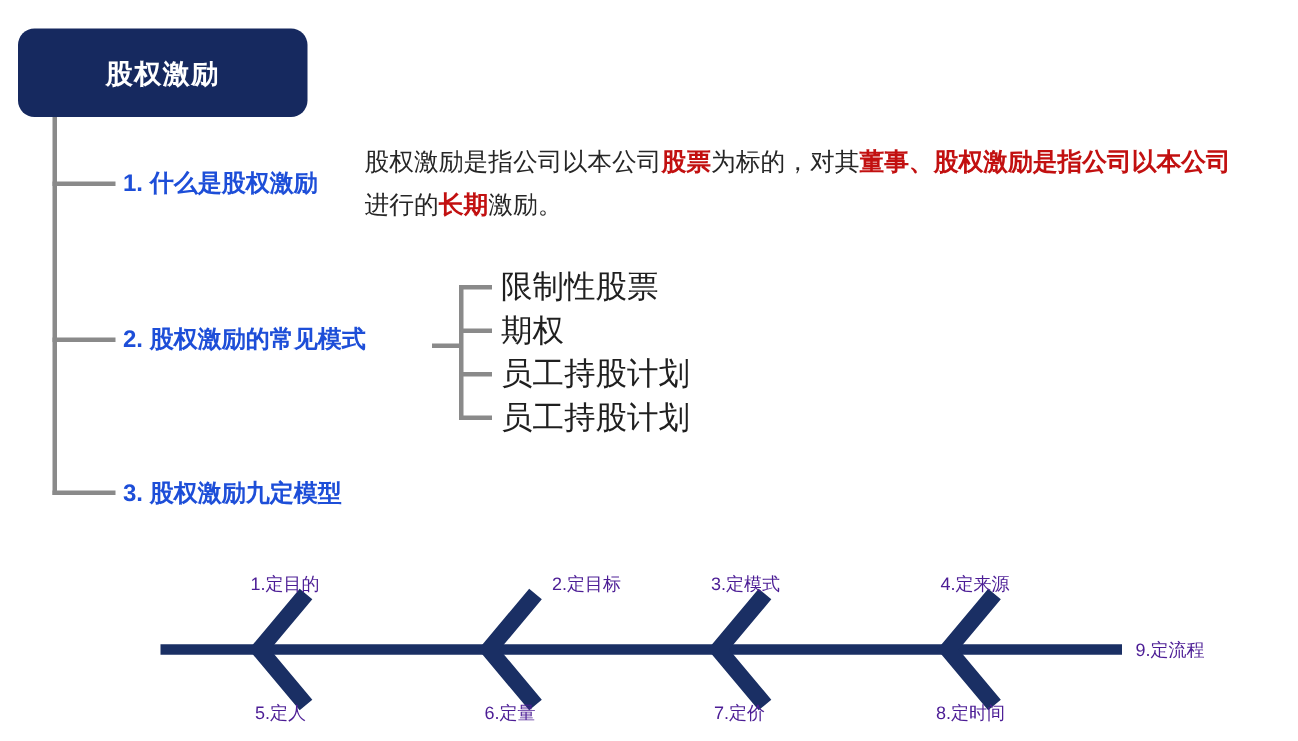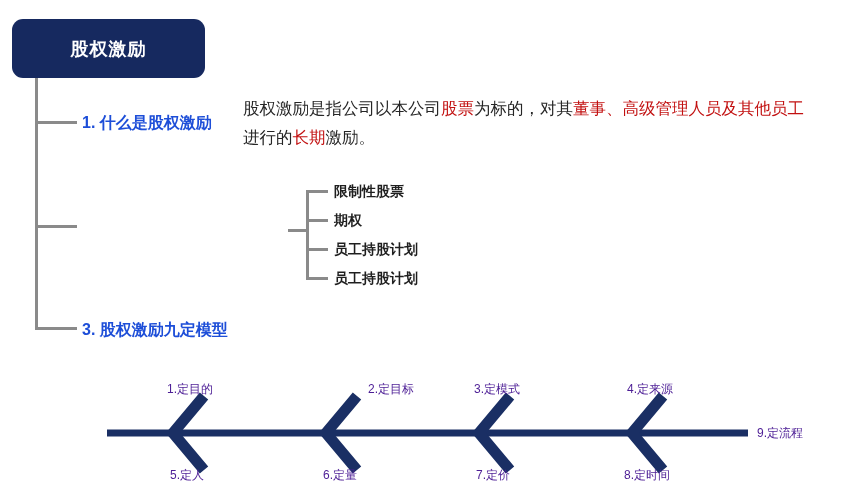--- a/index.html
+++ b/index.html
@@ -17,29 +17,29 @@
   
   .gline{position:absolute;background:#8a8a8a;}
 
   
   .tree-item{
     position:absolute;left:82px;color:#1d4ed8;
     font-size:16px;font-weight:bold;white-space:nowrap;line-height:20px;
   }
   .sub-item{
     position:absolute;left:334px;color:#1f1f1f;
-    font-size:14px;font-weight:bold;white-space:nowrap;line-height:19px;
+    font-size:21px;font-weight:normal;white-space:nowrap;line-height:19px;
   }
 
   
   .definition{
     position:absolute;left:243px;top:94px;width:615px;
     color:#262626;font-size:16.5px;line-height:29px;font-weight:normal;
   }
-  .definition .hl{color:#c21010;font-weight:normal;}
+  .definition .hl{color:#c21010;font-weight:bold;}
 
   
   .fishbone{position:absolute;left:0;top:360px;width:865px;height:134px;}
   .fb-label{
     position:absolute;color:#4c1d95;font-size:12px;line-height:22px;
     white-space:nowrap;font-weight:normal;
   }
 </style>
 </head>
 <body>
@@ -49,36 +49,37 @@
   <div class="title-box">
     <span>股权激励</span>
   </div>
 
   <div class="gline" style="left:35px;top:78px;width:3px;height:252px;"></div>
   <div class="gline" style="left:35px;top:121px;width:42px;height:3px;"></div>
   <div class="gline" style="left:35px;top:225px;width:42px;height:3px;"></div>
   <div class="gline" style="left:35px;top:327px;width:42px;height:3px;"></div>
 
   <div class="tree-item" style="top:113px;">1. 什么是股权激励</div>
+  <div class="tree-item" style="top:217px;">2. 股权激励的常见模式</div>
   <div class="tree-item" style="top:320px;">3. 股权激励九定模型</div>
 
   <div class="gline" style="left:288px;top:229px;width:20px;height:3px;"></div>
   <div class="gline" style="left:306px;top:190px;width:3px;height:90px;"></div>
   <div class="gline" style="left:306px;top:190px;width:22px;height:3px;"></div>
   <div class="gline" style="left:306px;top:219px;width:22px;height:3px;"></div>
   <div class="gline" style="left:306px;top:248px;width:22px;height:3px;"></div>
   <div class="gline" style="left:306px;top:277px;width:22px;height:3px;"></div>
 
   <div class="sub-item" style="top:182px;">限制性股票</div>
   <div class="sub-item" style="top:211px;">期权</div>
   <div class="sub-item" style="top:240px;">员工持股计划</div>
   <div class="sub-item" style="top:269px;">员工持股计划</div>
 
   <div class="definition">
-    <span>股权激励是指公司以本公司</span><span class="hl">股票</span><span>为标的，对其</span><span class="hl">董事、高级管理人员及其他员工</span><br>
+    <span>股权激励是指公司以本公司</span><span class="hl">股票</span><span>为标的，对其</span><span class="hl">董事、股权激励是指公司以本公司</span><br>
     <span>进行的</span><span class="hl">长期</span><span>激励。</span>
   </div>
 
   <div class="fishbone">
     <svg width="865" height="134" viewBox="0 0 865 134">
       <line x1="107" y1="73" x2="748" y2="73" stroke="#1a2f64" stroke-width="7"></line>
       <polyline points="204,36 173,73 204,110" fill="none" stroke="#1a2f64" stroke-width="11" stroke-linejoin="miter"></polyline>
       <polyline points="357,36 326,73 357,110" fill="none" stroke="#1a2f64" stroke-width="11" stroke-linejoin="miter"></polyline>
       <polyline points="510,36 479,73 510,110" fill="none" stroke="#1a2f64" stroke-width="11" stroke-linejoin="miter"></polyline>
       <polyline points="663,36 632,73 663,110" fill="none" stroke="#1a2f64" stroke-width="11" stroke-linejoin="miter"></polyline>

